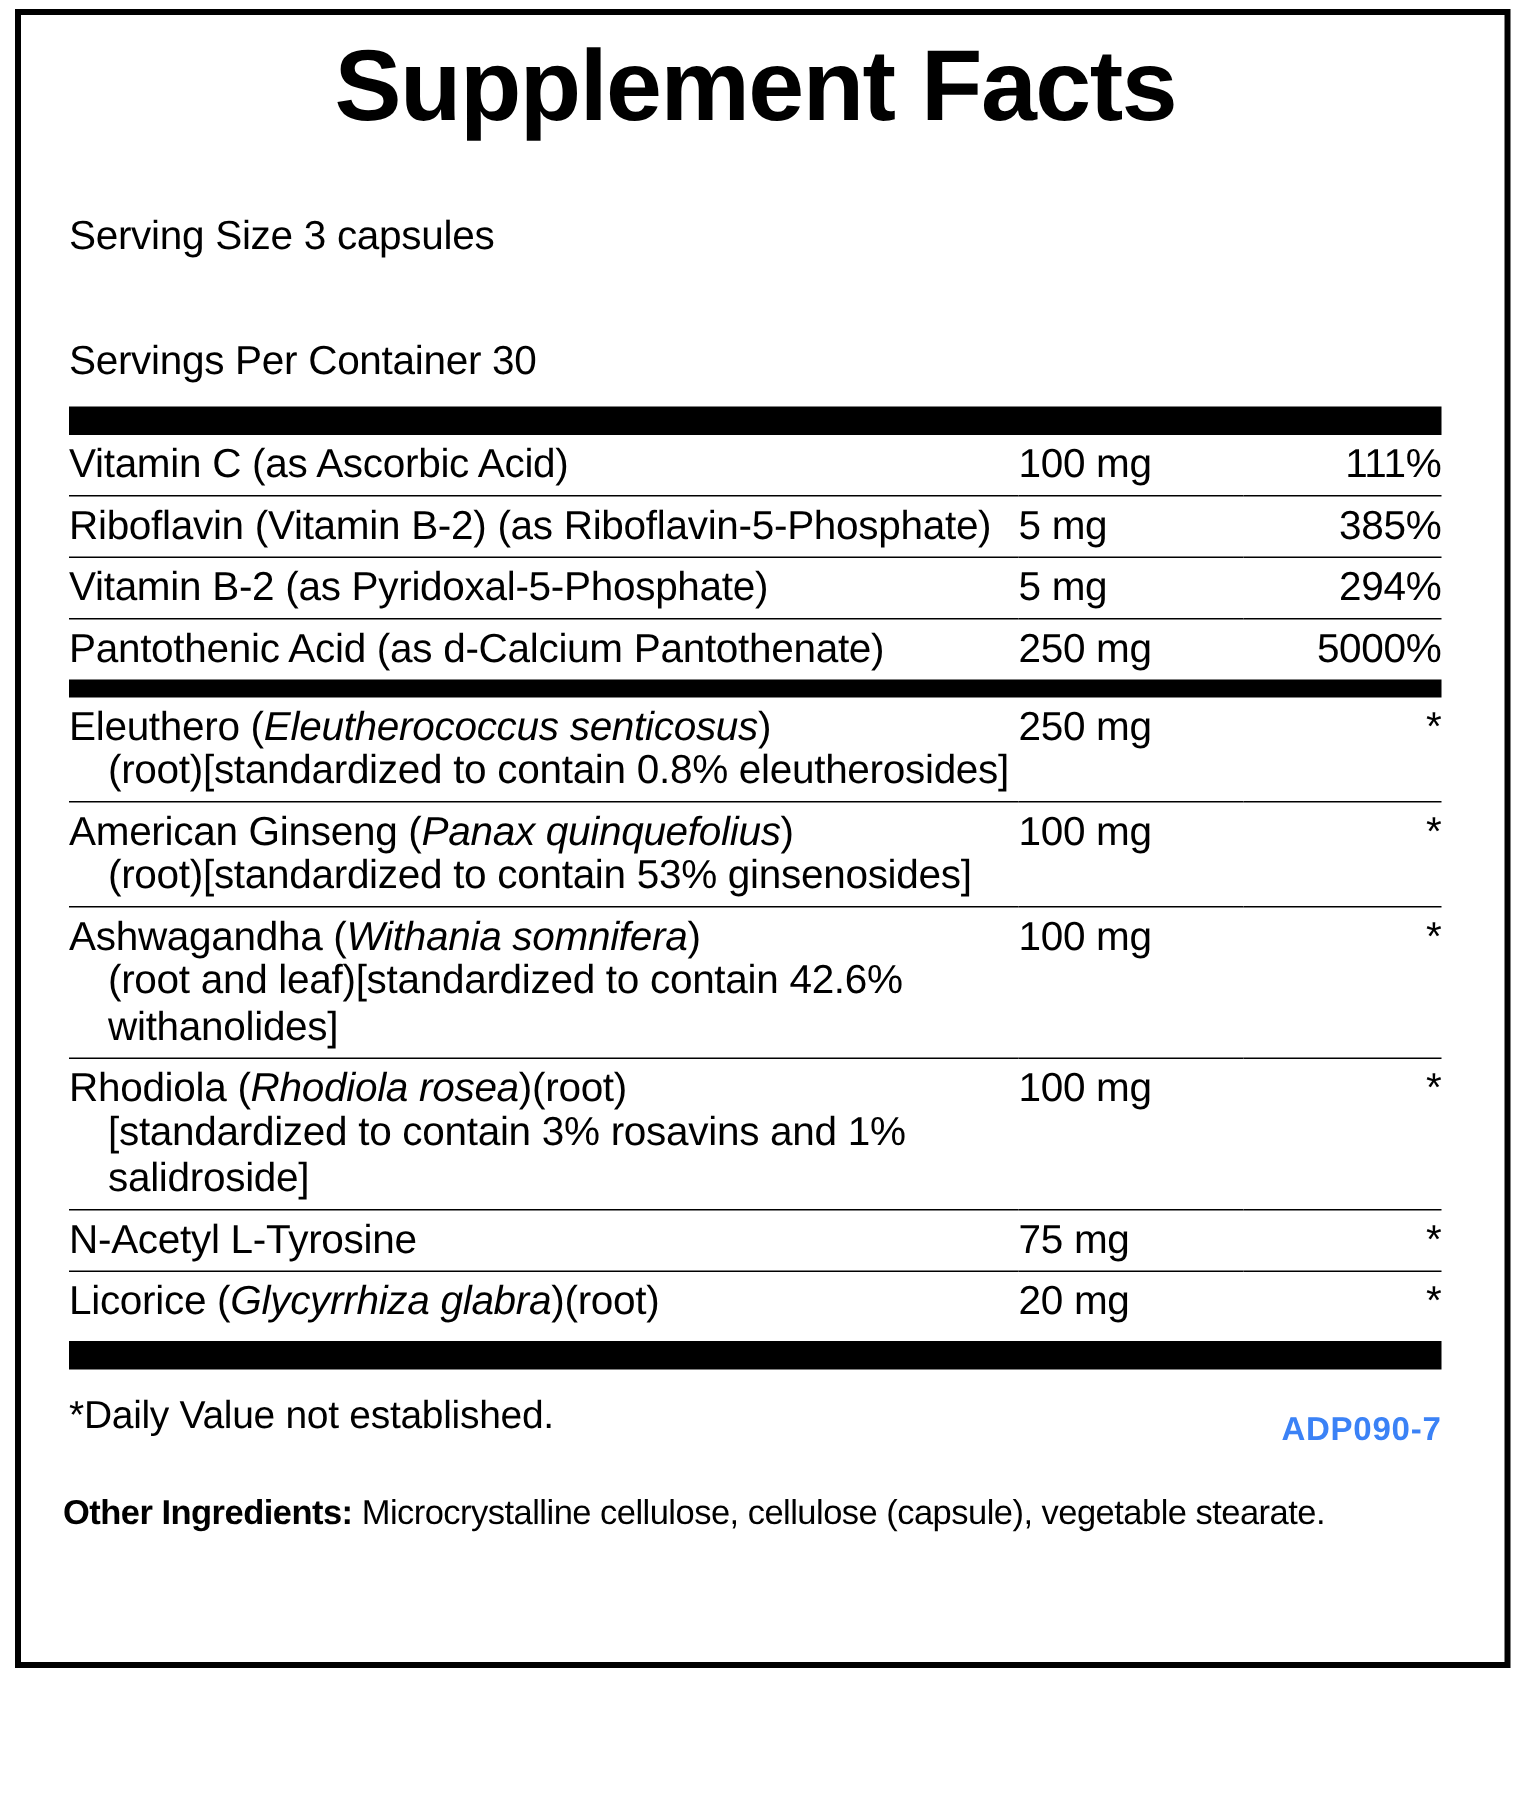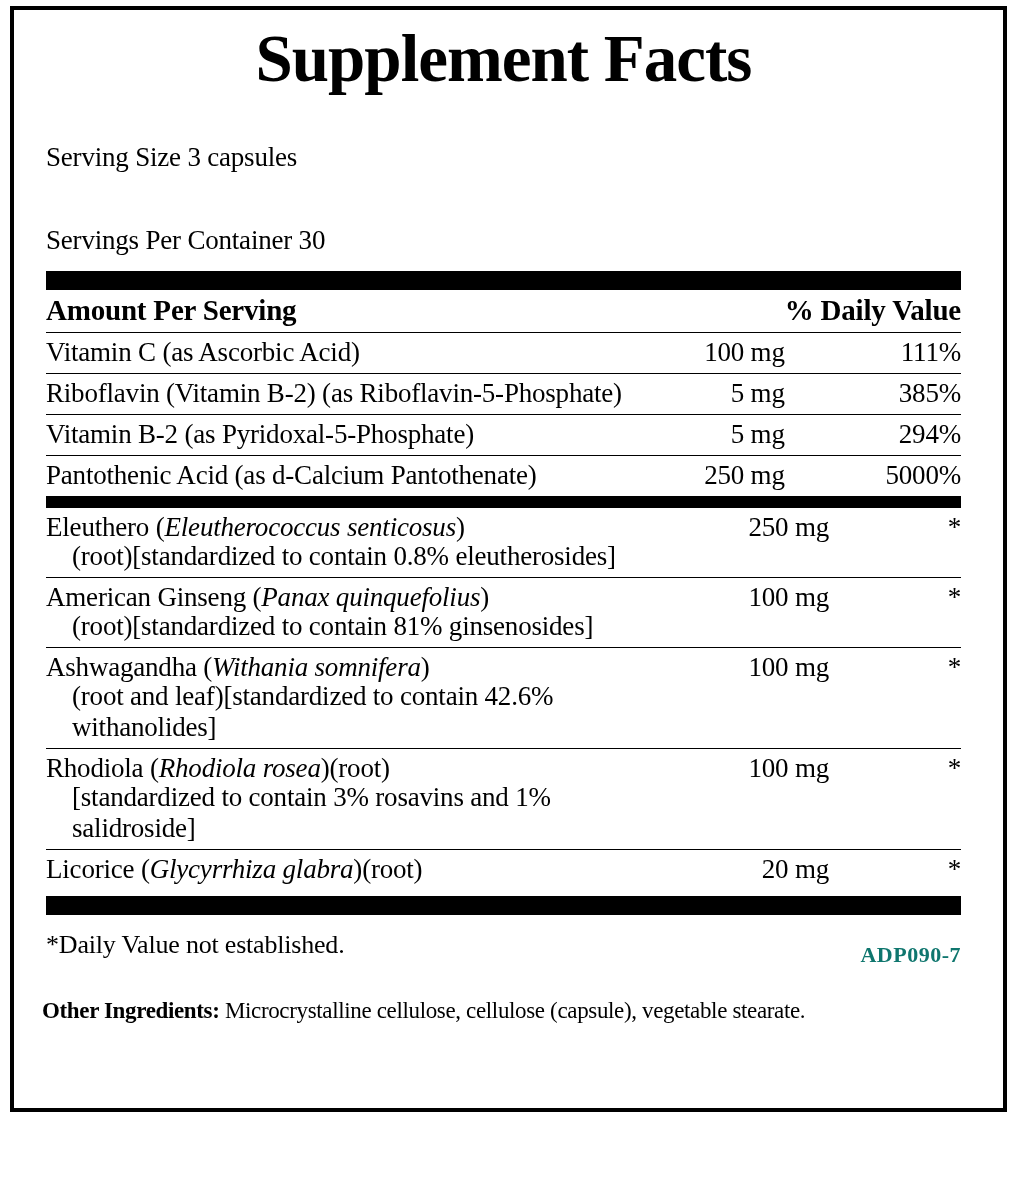--- a/index.html
+++ b/index.html
@@ -12,21 +12,20 @@
     height: 1200px;
     font-family: "Liberation Sans", sans-serif;
     color: #000000;
     -webkit-font-smoothing: antialiased;
   }
   .panel {
     position: relative;
     box-sizing: border-box;
     width: 1007px;
     padding: 10px 28px 0 28px;
-    font-family: Liberation Serif, serif;
   }
   .outer-border {
     position: absolute;
     left: 10px;
     top: 6px;
     width: 997px;
     height: 1106px;
     border: 4px solid #000;
     box-sizing: border-box;
     pointer-events: none;
@@ -64,21 +63,21 @@
     width: 100%;
     border-collapse: collapse;
     font-size: 27px;
     letter-spacing: -0.2px;
   }
   table.facts td {
     vertical-align: top;
     padding: 4px 0 5px 0;
   }
   .col-name { text-align: left; }
-  .col-amt  { text-align: right; width: 150px; white-space: nowrap; }
+  .col-amt  { width: 150px; white-space: nowrap; }
   .col-dv   { text-align: right; width: 132px; white-space: nowrap; padding-left: 14px; }
   .hdr td {
     font-weight: bold;
     font-size: 29px;
     padding: 6px 0 7px 0;
   }
   .rowline td { border-bottom: 1.6px solid #000; }
   .sub {
     display: block;
     padding-left: 26px;
@@ -87,21 +86,21 @@
   em { font-style: italic; }
   .footnote-row {
     display: flex;
     justify-content: space-between;
     align-items: center;
     font-size: 26px;
     padding: 7px 0 12px 0;
     letter-spacing: -0.2px;
   }
   .code {
-    color: #0f766e;
+    color: #3b82f6;
     font-size: 22px;
     font-weight: bold;
     letter-spacing: 0.5px;
     margin-top: 20px;
   }
   .other {
     font-size: 23px;
     line-height: 1.3;
     padding: 16px 14px 0 14px;
     letter-spacing: -0.35px;
@@ -119,25 +118,20 @@
 
     <div class="title">Supplement Facts</div>
 
     <div class="serving-line">Serving Size 3 capsules</div>
     <div class="serving-line">Servings Per Container 30</div>
 
     <div class="bar-thick"></div>
 
     <table class="facts">
       <tbody>
-        <tr class="hdr rowline">
-          <td class="col-name">Amount Per Serving</td>
-          <td class="col-amt"></td>
-          <td class="col-dv">% Daily Value</td>
-        </tr>
 
         <tr class="rowline">
           <td class="col-name">Vitamin C (as Ascorbic Acid)</td>
           <td class="col-amt">100 mg</td>
           <td class="col-dv">111%</td>
         </tr>
         <tr class="rowline">
           <td class="col-name">Riboflavin (Vitamin B-2) (as Riboflavin-5-Phosphate)</td>
           <td class="col-amt">5 mg</td>
           <td class="col-dv">385%</td>
@@ -164,21 +158,21 @@
             <span>Eleuthero (</span><em>Eleutherococcus senticosus</em><span>)</span>
             <span class="sub">(root)[standardized to contain 0.8% eleutherosides]</span>
           </td>
           <td class="col-amt">250 mg</td>
           <td class="col-dv">*</td>
         </tr>
 
         <tr class="rowline">
           <td class="col-name">
             <span>American Ginseng (</span><em>Panax quinquefolius</em><span>)</span>
-            <span class="sub">(root)[standardized to contain 81% ginsenosides]</span>
+            <span class="sub">(root)[standardized to contain 53% ginsenosides]</span>
           </td>
           <td class="col-amt">100 mg</td>
           <td class="col-dv">*</td>
         </tr>
 
         <tr class="rowline">
           <td class="col-name">
             <span>Ashwagandha (</span><em>Withania somnifera</em><span>)</span>
             <span class="sub">(root and leaf)[standardized to contain 42.6% withanolides]</span>
           </td>
@@ -188,20 +182,25 @@
 
         <tr class="rowline">
           <td class="col-name">
             <span>Rhodiola (</span><em>Rhodiola rosea</em><span>)(root)</span>
             <span class="sub">[standardized to contain 3% rosavins and 1% salidroside]</span>
           </td>
           <td class="col-amt">100 mg</td>
           <td class="col-dv">*</td>
         </tr>
 
+        <tr class="rowline">
+          <td class="col-name nowrapcell">N-Acetyl L-Tyrosine</td>
+          <td class="col-amt">75 mg</td>
+          <td class="col-dv">*</td>
+        </tr>
 
         <tr>
           <td class="col-name">
             <span>Licorice (</span><em>Glycyrrhiza glabra</em><span>)(root)</span>
           </td>
           <td class="col-amt">20 mg</td>
           <td class="col-dv">*</td>
         </tr>
       </tbody>
     </table>

